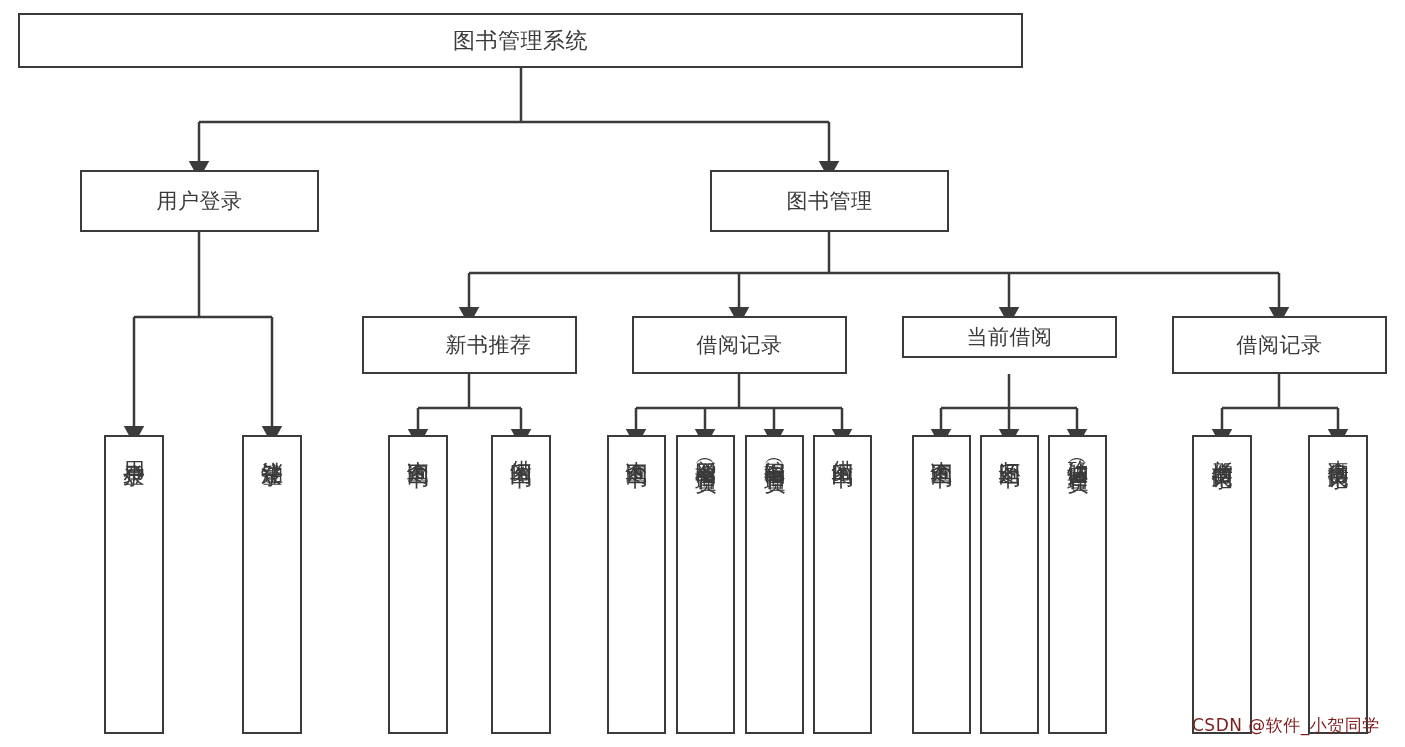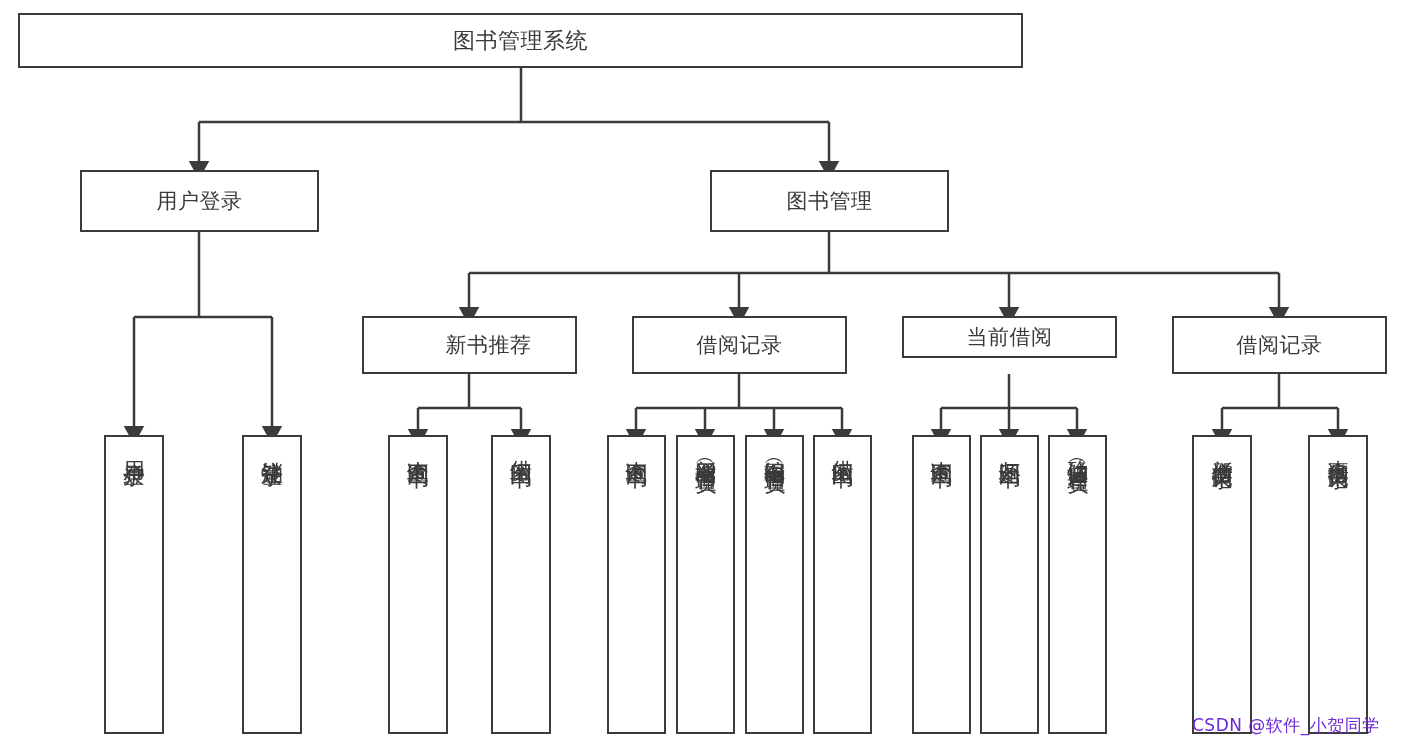--- a/index.html
+++ b/index.html
@@ -61,21 +61,21 @@
     font-size: 22px;
     line-height: 1.08;
     letter-spacing: 2px;
     white-space: nowrap;
   }
   .node.vert.tall .label {
     font-size: 21px;
   }
   .watermark {
     position: absolute;
-    color: #6d28d9;
+    color: #7f1d1d;
     font-size: 17px;
     white-space: nowrap;
     letter-spacing: 0.5px;
     text-align: center;
   }
 </style>
 </head>
 <body>
 
 <div id="canvas">

